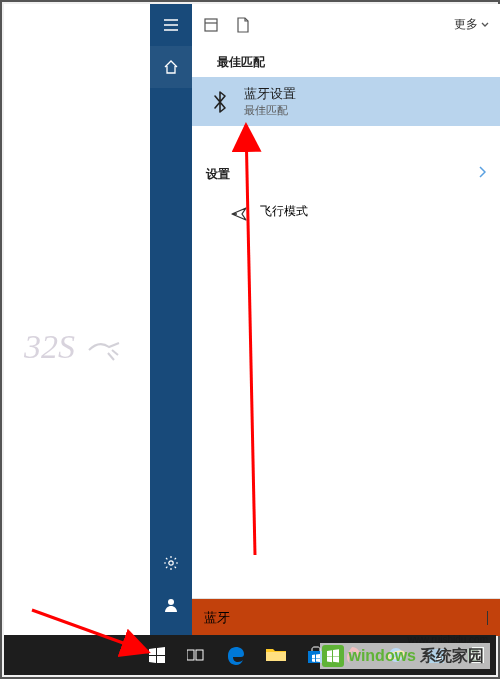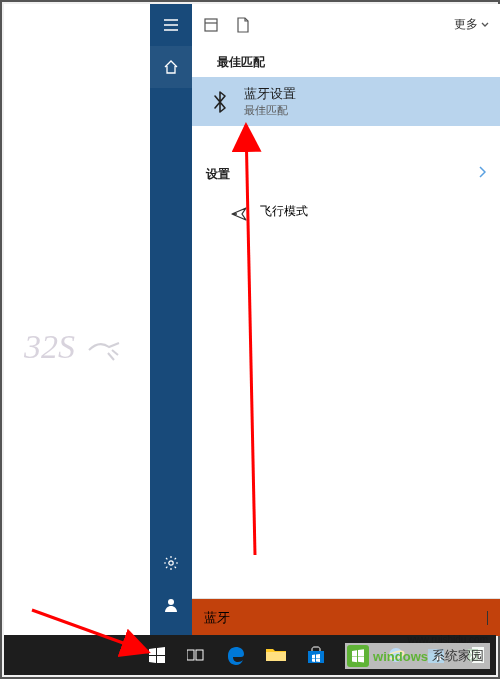--- a/index.html
+++ b/index.html
@@ -39,24 +39,24 @@
 
     
     .taskbar { position: absolute; left: 0; bottom: 0; width: 100%; height: 40px; background: #1d1d1d; display: flex; align-items: center; }
     .tb-item { width: 44px; height: 40px; display: flex; align-items: center; justify-content: center; cursor: pointer; }
     .tb-start { background: #1d1d1d; }
 
     
     .arrows { position: absolute; left: 0; top: 0; width: 500px; height: 679px; pointer-events: none; }
 
     
-    .brand { position: absolute; right: 6px; bottom: 6px; background: rgba(255,255,255,0.7); padding: 2px 6px 2px 2px; display: flex; align-items: center; gap: 4px; font-size: 13px; }
+    .brand { position: absolute; right: 6px; bottom: 6px; background: rgba(255,255,255,0.7); padding: 2px 6px 2px 2px; display: flex; align-items: center; gap: 4px; font-size: 16px; }
     .brand-logo-box { width: 22px; height: 22px; background: #5fb336; border-radius: 3px; display: flex; align-items: center; justify-content: center; }
     .brand-main { color: #5fb336; font-weight: 600; }
-    .brand-sub { color: #333; font-weight: 400; }
+    .brand-sub { color: #333; font-weight: 700; }
     .brand-url { position: absolute; right: 8px; bottom: 30px; font-size: 10px; color: rgba(0,0,0,0.15); }
 
     .svg-icon { display: block; }
   </style>
 </head>
 <body>
 
 <div class="frame">
   <div class="desktop">
 

